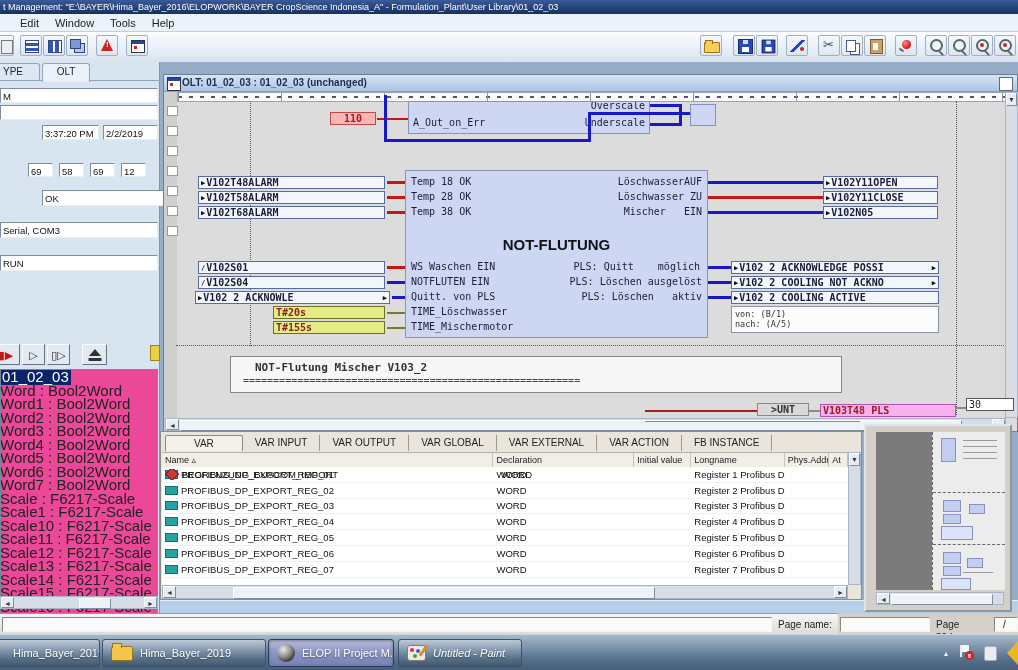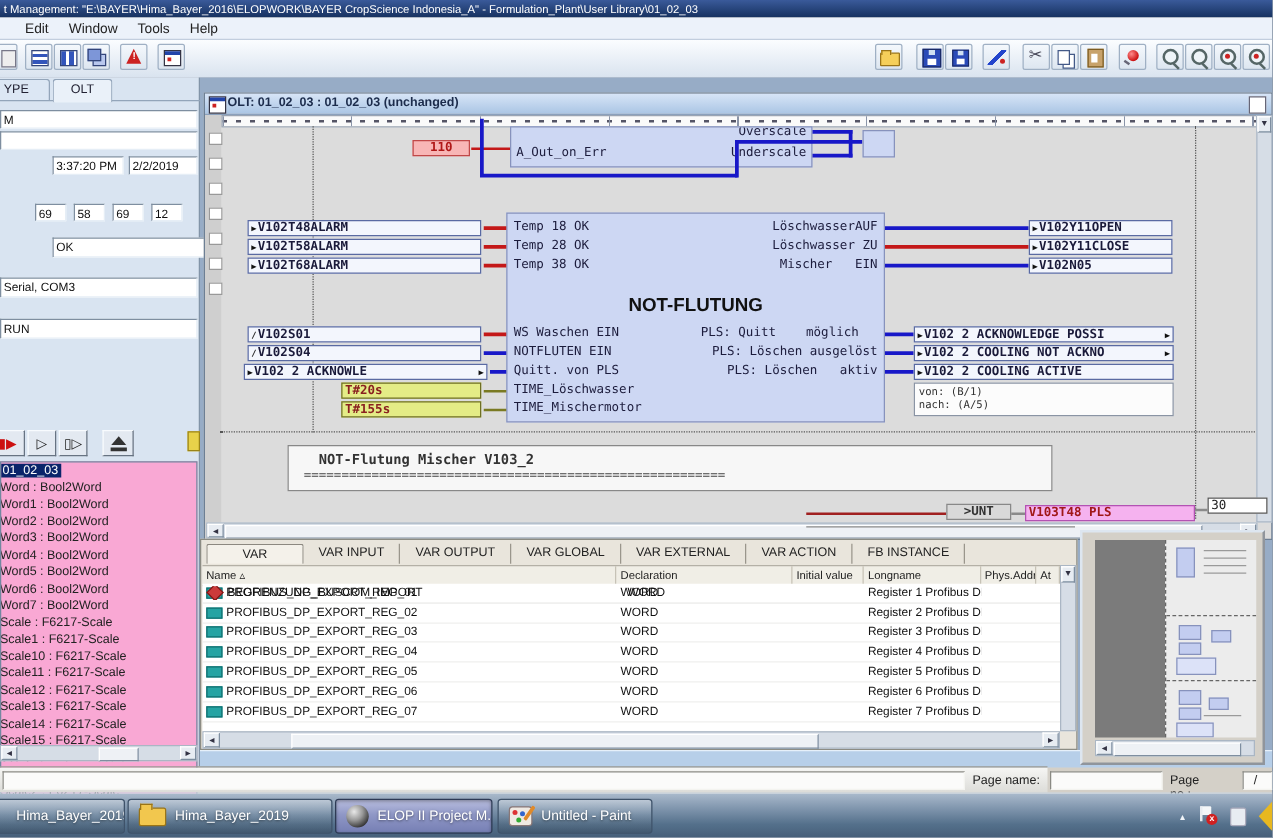--- a/index.html
+++ b/index.html
@@ -49,22 +49,22 @@
   .ltab.on{background:#eaf1f9;height:18px;z-index:2;}
   .lfield{position:absolute;background:#fff;border:1px solid;border-color:#7e8ea0 #e6eef6 #e6eef6 #7e8ea0;
     font-size:9.5px;line-height:13px;color:#111;padding:1px 2px;box-sizing:border-box;white-space:nowrap;overflow:hidden;}
   .lbtn{position:absolute;top:282px;height:21px;background:#e3e9f1;border:1px solid;
     border-color:#f8fbfe #677382 #677382 #f8fbfe;text-align:center;box-sizing:border-box;}
   .play{font-size:11px;line-height:18px;color:#222;}
   .playred{color:#cc1111;}
   .ejt{position:absolute;left:50%;transform:translateX(-50%);top:4px;width:0;height:0;
     border-left:6px solid transparent;border-right:6px solid transparent;border-bottom:7px solid #333;}
   .ejb{position:absolute;left:50%;transform:translateX(-50%);top:13px;width:13px;height:3px;background:#333;}
-  #llist{left:0;top:307px;width:158px;height:286px;background:#f9a8d4;border:1px solid #7388a0;
-    box-sizing:border-box;overflow:hidden;font-size:10px;color:#222;}
+  #llist{left:0;top:307px;width:158px;height:286px;background:#ec4899;border:1px solid #7388a0;
+    box-sizing:border-box;overflow:hidden;font-size:15px;color:#222;}
   .litem{height:13.5px;line-height:13.5px;white-space:nowrap;padding-left:1px;text-indent:-2px;}
   .litem.sel .ltxt{background:#0a246a;color:#fff;padding:0 2px;}
   .hscroll{position:absolute;background:#d6dde6;border:1px solid #aab6c4;box-sizing:border-box;}
   .sarrow{position:absolute;top:0;width:13px;height:100%;background:#e7ecf2;border:1px solid;
     border-color:#fff #7e8ea0 #7e8ea0 #fff;font-size:7px;text-align:center;color:#334;box-sizing:border-box;line-height:11px;}
   .sthumb{position:absolute;top:1px;height:9px;background:#eef1f5;border:1px solid;border-color:#fff #7e8ea0 #7e8ea0 #fff;}
   
   #mdi{left:160px;top:62px;width:858px;height:551px;background:#97acc6;}
   #dwin{left:163px;top:74px;width:855px;height:358px;background:#dcdcdc;border:1px solid #6d7f94;box-sizing:border-box;}
   #dtitle{left:0;top:0;width:100%;height:17px;background:linear-gradient(#d7e5f7,#aac5e4);
@@ -350,21 +350,21 @@
     <span class="pin" style="left:5px;top:20px;">Temp 28 OK</span>
     <span class="pin" style="left:5px;top:35px;">Temp 38 OK</span>
     <span class="pin" style="left:5px;top:90px;">WS Waschen EIN</span>
     <span class="pin" style="left:5px;top:105px;">NOTFLUTEN EIN</span>
     <span class="pin" style="left:5px;top:120px;">Quitt. von PLS</span>
     <span class="pin" style="left:5px;top:135px;">TIME_Löschwasser</span>
     <span class="pin" style="left:5px;top:150px;">TIME_Mischermotor</span>
     <span class="pin r" style="right:5px;top:5px;">LöschwasserAUF</span>
     <span class="pin r" style="right:5px;top:20px;">Löschwasser ZU</span>
     <span class="pin r" style="right:5px;top:35px;">Mischer   EIN</span>
-    <span class="pin r" style="right:20px;top:90px;margin-left:16px;">PLS: Quitt    möglich</span>
+    <span class="pin r" style="right:7px;top:90px;margin-left:16px;">PLS: Quitt    möglich</span>
     <span class="pin r" style="right:5px;top:105px;">PLS: Löschen ausgelöst</span>
     <span class="pin r" style="right:5px;top:120px;">PLS: Löschen   aktiv</span>
   </div>
 
   <div class="tag" style="left:198px;top:176px;width:187px;"><span class="mk">▶</span><span>V102T48ALARM</span></div>
   <div class="tag" style="left:198px;top:191px;width:187px;"><span class="mk">▶</span><span>V102T58ALARM</span></div>
   <div class="tag" style="left:198px;top:206px;width:187px;"><span class="mk">▶</span><span>V102T68ALARM</span></div>
   <div class="tag" style="left:198px;top:261px;width:187px;"><span class="mk">/</span><span>V102S01</span></div>
   <div class="tag" style="left:198px;top:276px;width:187px;"><span class="mk">/</span><span>V102S04</span></div>
   <div class="tag" style="left:195px;top:291px;width:195px;"><span class="mk">▶</span><span>V102 2 ACKNOWLE</span><span class="sfx">▶</span></div>
@@ -570,21 +570,21 @@
       <span>Hima_Bayer_2019</span>
     </div>
     <div class="tbtn" style="left:102px;width:164px;">
       <span class="tfold"></span>
       <span>Hima_Bayer_2019</span>
     </div>
     <div class="tbtn on" style="left:268px;width:126px;">
       <span class="telop"></span>
       <span>ELOP II Project M...</span>
     </div>
-    <div class="tbtn" style="left:398px;width:124px;">
+    <div class="tbtn" style="left:398px;width:124px;font-style:italic;">
       <span class="tpaint"></span>
       <span>Untitled - Paint</span>
     </div>
     <span class="tray" style="left:944px;top:14px;">▴</span>
     <span class="flagi" style="left:960px;top:10px;">
         <span class="badge">x</span>
       </span>
     <span class="trayic2" style="left:984px;top:11px;"></span>
     <span class="ywedge" style="left:1007px;top:6px;"></span>
   </div>

